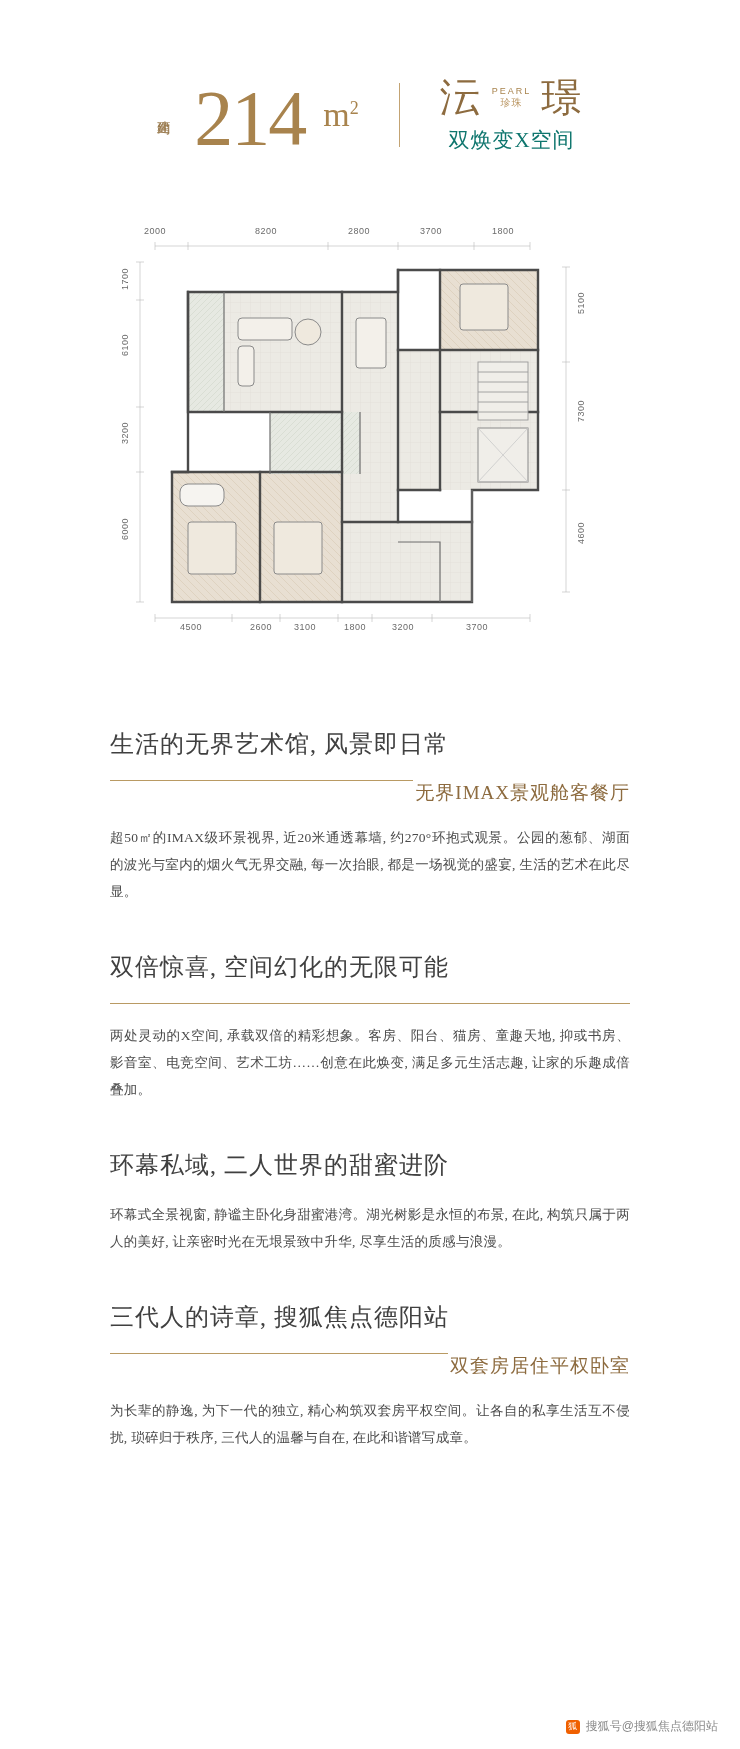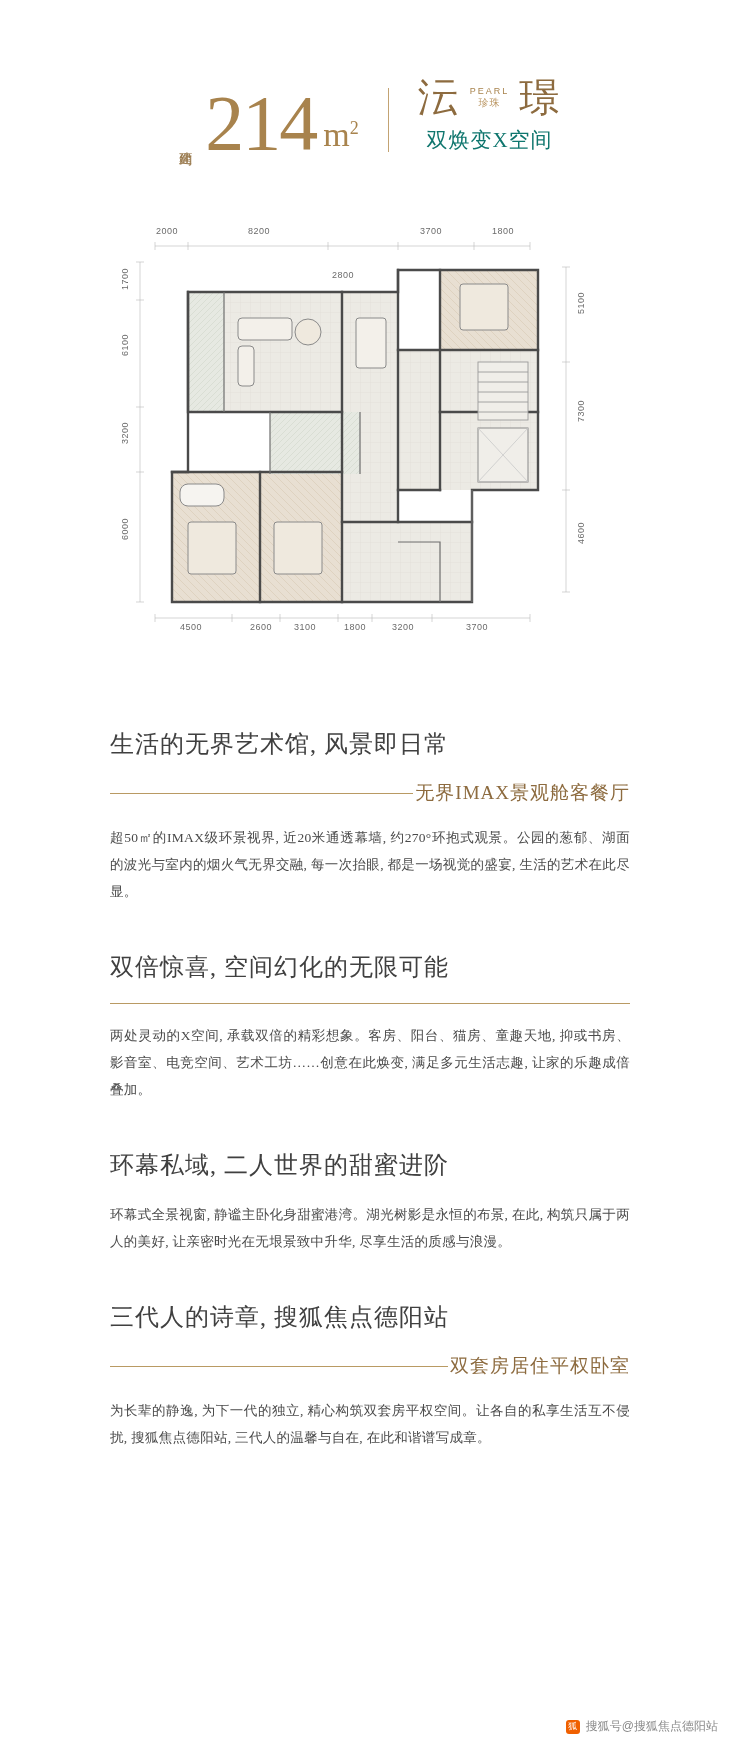--- a/index.html
+++ b/index.html
@@ -15,22 +15,22 @@
 
   
   .header {
     padding: 78px 0 0 0;
     display: flex;
     justify-content: center;
     align-items: flex-end;
   }
   .header-inner {
     display: flex;
-    align-items: flex-end;
-    gap: 7px;
+    align-items: center;
+    gap: 18px;
   }
   .area-prefix {
     writing-mode: vertical-rl;
     text-orientation: upright;
     font-size: 13px;
     letter-spacing: 1px;
     color: #9a7b4f;
     line-height: 1.05;
     margin-right: 6px;
     margin-bottom: 14px;
@@ -134,21 +134,20 @@
   .section { margin-bottom: 46px; }
   .sec-title {
     font-size: 24px;
     color: #404040;
     letter-spacing: 1px;
     margin: 0 0 20px 0;
     font-weight: 400;
   }
   .sec-sub-row {
     display: flex;
-    align-items: center;
     gap: 2px;
     margin-bottom: 18px;
   }
   .sec-rule {
     flex: 1;
     height: 1px;
     background: #b99a63;
   }
   .sec-sub {
     font-size: 19px;
@@ -317,23 +316,23 @@
       <g stroke="#9a9a9a" stroke-width="0.9">
         <rect x="368" y="140" width="50" height="58" fill="#f0eee9"></rect>
         <path d="M368 150 H418 M368 160 H418 M368 170 H418 M368 180 H418 M368 190 H418"></path>
       </g>
 
       <rect x="368" y="206" width="50" height="54" fill="#f0eee9"></rect>
       <path d="M368 206 L418 260 M418 206 L368 260" stroke="#c9c9c9" stroke-width="0.8"></path>
     </g>
   </svg>
 
-  <div class="dim-label" style="left:46px;  top:4px;text-align:center;">2000</div>
-  <div class="dim-label" style="left:128px; top:4px;padding-left:10px;">8200</div>
-  <div class="dim-label" style="left:222px; top:4px;margin-top:44px;">2800</div>
+  <div class="dim-label" style="left:34px;  top:4px;text-align:center;">2000</div>
+  <div class="dim-label" style="left:135px; top:4px;padding-left:10px;">8200</div>
+  <div class="dim-label" style="left:238px; top:4px;">2800</div>
   <div class="dim-label" style="left:310px; top:4px;">3700</div>
   <div class="dim-label" style="left:382px; top:4px;">1800</div>
 
   <div class="dim-label dim-v" style="left:10px; top:46px;">1700</div>
   <div class="dim-label dim-v" style="left:10px; top:112px;">6100</div>
   <div class="dim-label dim-v" style="left:10px; top:200px;">3200</div>
   <div class="dim-label dim-v" style="left:10px; top:296px;">6000</div>
 
   <div class="dim-label dim-v" style="left:466px; top:70px;">5100</div>
   <div class="dim-label dim-v" style="left:466px; top:178px;">7300</div>
@@ -370,21 +369,21 @@
     <h2 class="sec-title">环幕私域, 二人世界的甜蜜进阶</h2>
     <p class="sec-body">环幕式全景视窗, 静谧主卧化身甜蜜港湾。湖光树影是永恒的布景, 在此, 构筑只属于两人的美好, 让亲密时光在无垠景致中升华, 尽享生活的质感与浪漫。</p>
   </div>
 
   <div class="section">
     <h2 class="sec-title">三代人的诗章, 搜狐焦点德阳站</h2>
     <div class="sec-sub-row">
       <span class="sec-rule"></span>
       <span class="sec-sub">双套房居住平权卧室</span>
     </div>
-    <p class="sec-body">为长辈的静逸, 为下一代的独立, 精心构筑双套房平权空间。让各自的私享生活互不侵扰, 搜狐焦点德阳站, 三代人的温馨与自在, 在此和谐谱写成章。</p>
+    <p class="sec-body">为长辈的静逸, 为下一代的独立, 精心构筑双套房平权空间。让各自的私享生活互不侵扰, 琐碎归于秩序, 三代人的温馨与自在, 在此和谐谱写成章。</p>
   </div>
 
 </div>
 
 <div class="footer">
   <span class="footer-logo">狐</span>
   <span>搜狐号@搜狐焦点德阳站</span>
 </div>
 
 </body></html>

